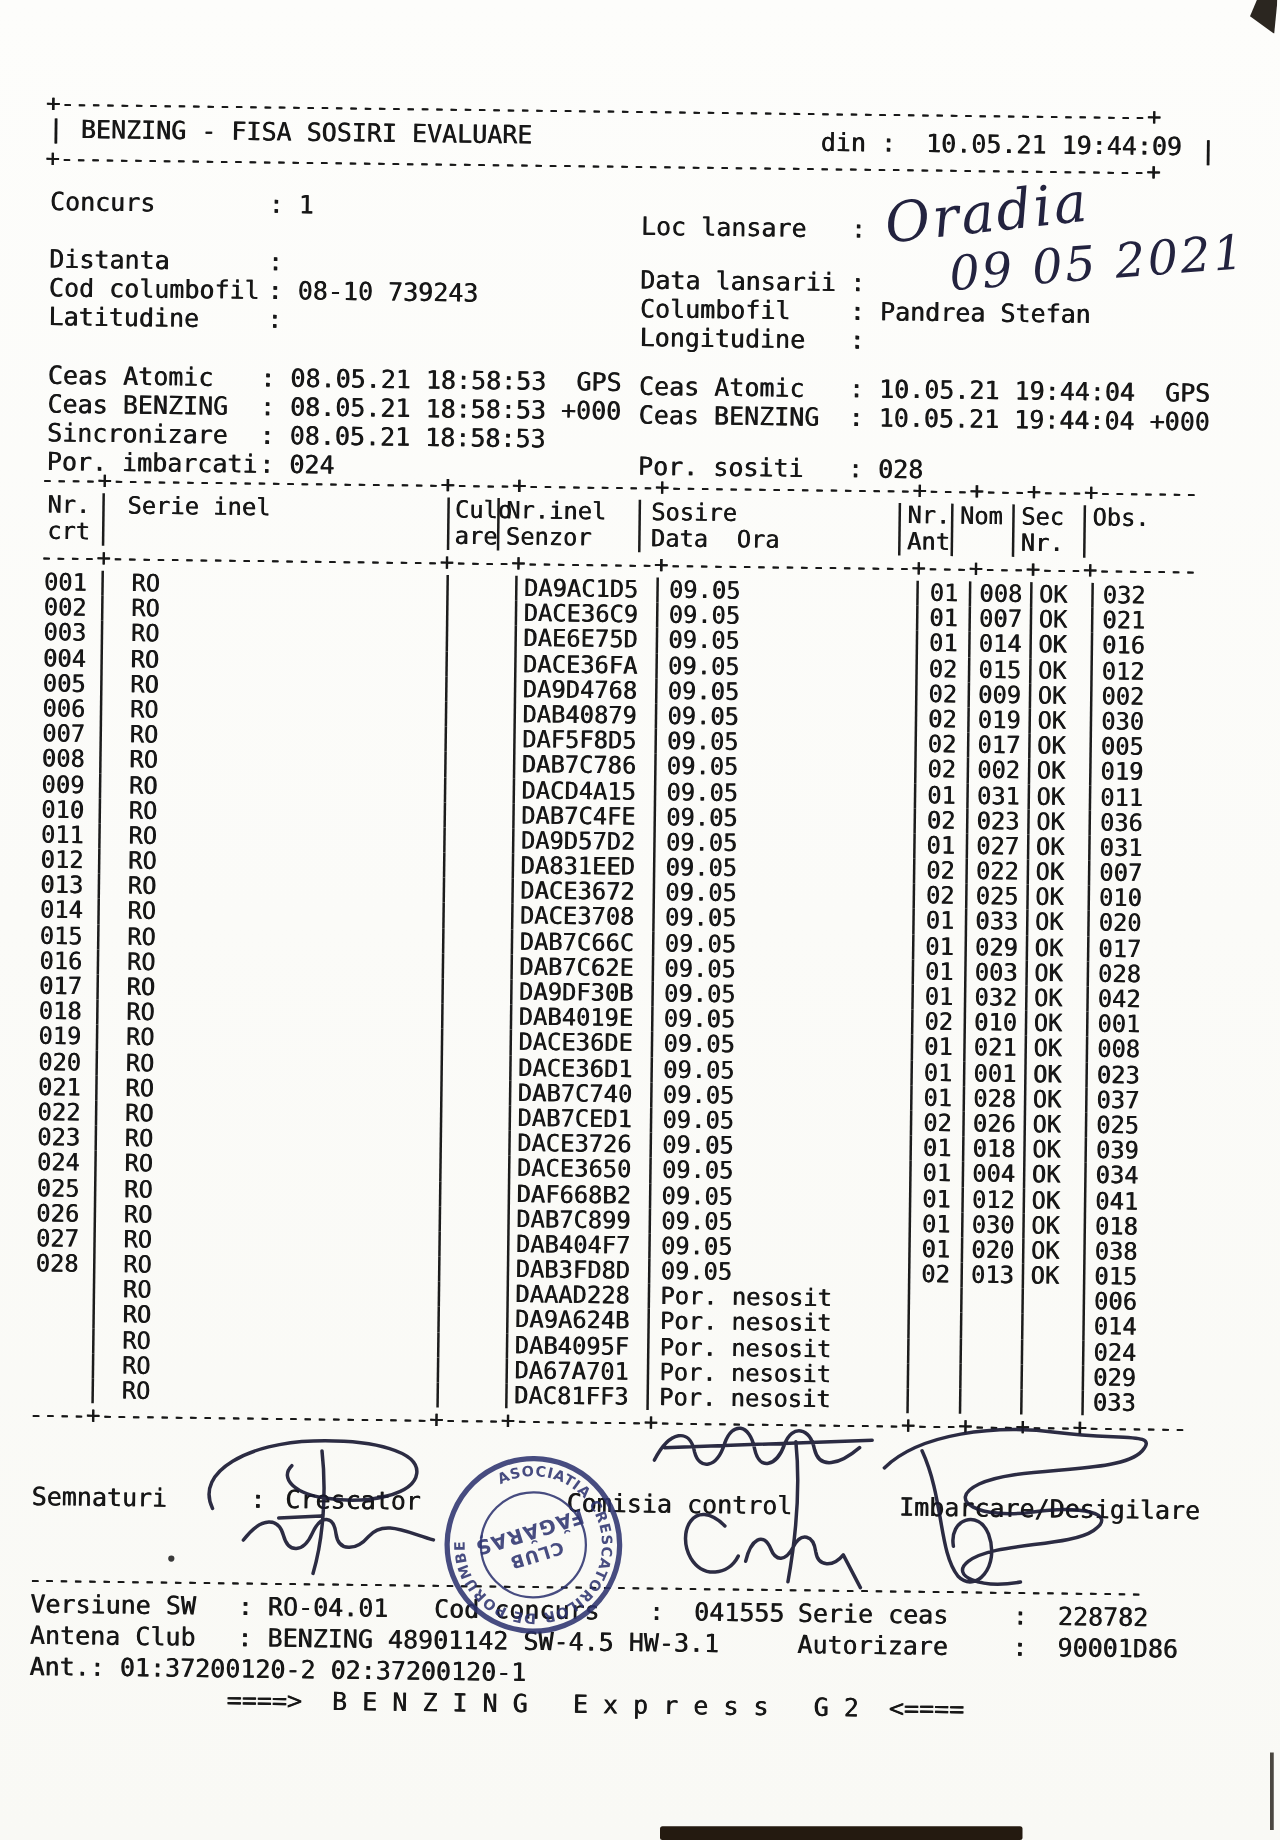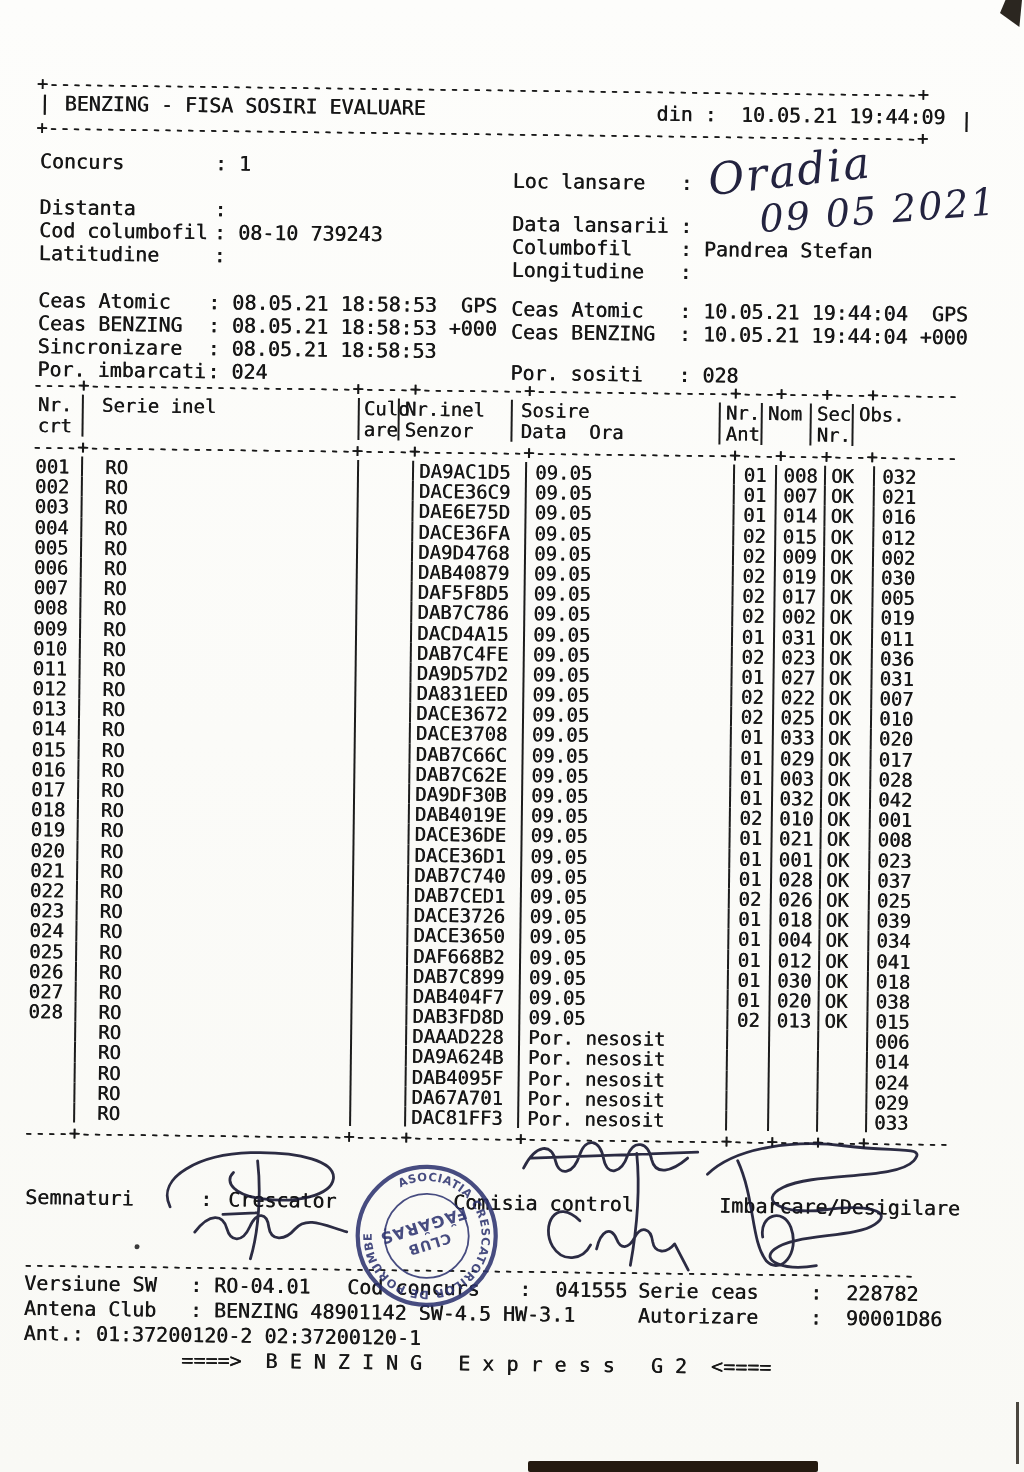--- a/index.html
+++ b/index.html
@@ -22,21 +22,21 @@
   .trow span{display:block;box-sizing:border-box;white-space:pre;overflow:hidden;}
   .thead > div{box-sizing:border-box;}
   .bl{border-left:2px solid #1c1c1c;}
   .h-no{width:50px;padding-left:6px;}   .c-no{width:50px;padding-left:4px;}
   .h-serie{width:276px;padding-left:18px;} .c-serie{width:276px;display:flex;}
   .h-culo{width:40px;padding-left:4px;}  .c-culo{width:55px;}
   .h-senzor{width:113px;padding-left:5px;} .c-senzor{width:113px;padding-left:5px;}
   .h-sosire{width:208px;padding-left:8px;} .c-sosire{width:208px;display:flex;padding-left:8px;}
   .h-ant{width:42px;padding-left:5px;}  .c-ant{width:42px;text-align:center;}
   .h-nom{width:49px;padding-left:5px;}  .c-nom{width:49px;text-align:center;}
-  .h-sec{width:42px;padding-left:5px;}  .c-sec{width:49px;padding-left:5px;}
+  .h-sec{width:57px;padding-left:5px;}  .c-sec{width:49px;padding-left:5px;}
   .h-obs{width:93px;padding-left:5px;}  .c-obs{width:93px;padding-left:7px;}
   .s-ro{width:66px;padding-left:22px;box-sizing:border-box;}
   .s-an{width:42px;text-align:right;}
   .s-ora{margin-left:auto;padding-right:10px;}
   .hand{font-family:"DejaVu Serif",serif;font-style:italic;color:#23233f;letter-spacing:2px;}
   .artifact{position:absolute;}
 </style>
 </head>
 <body>
 

